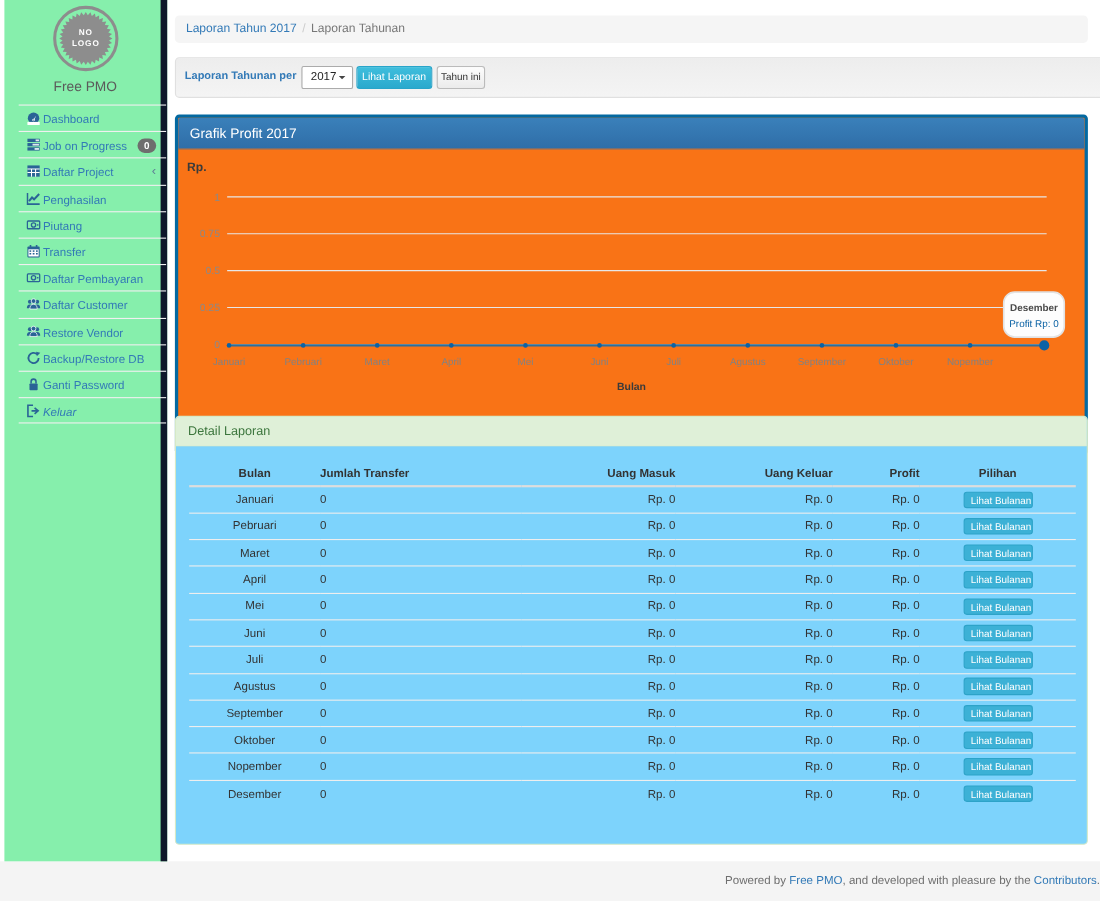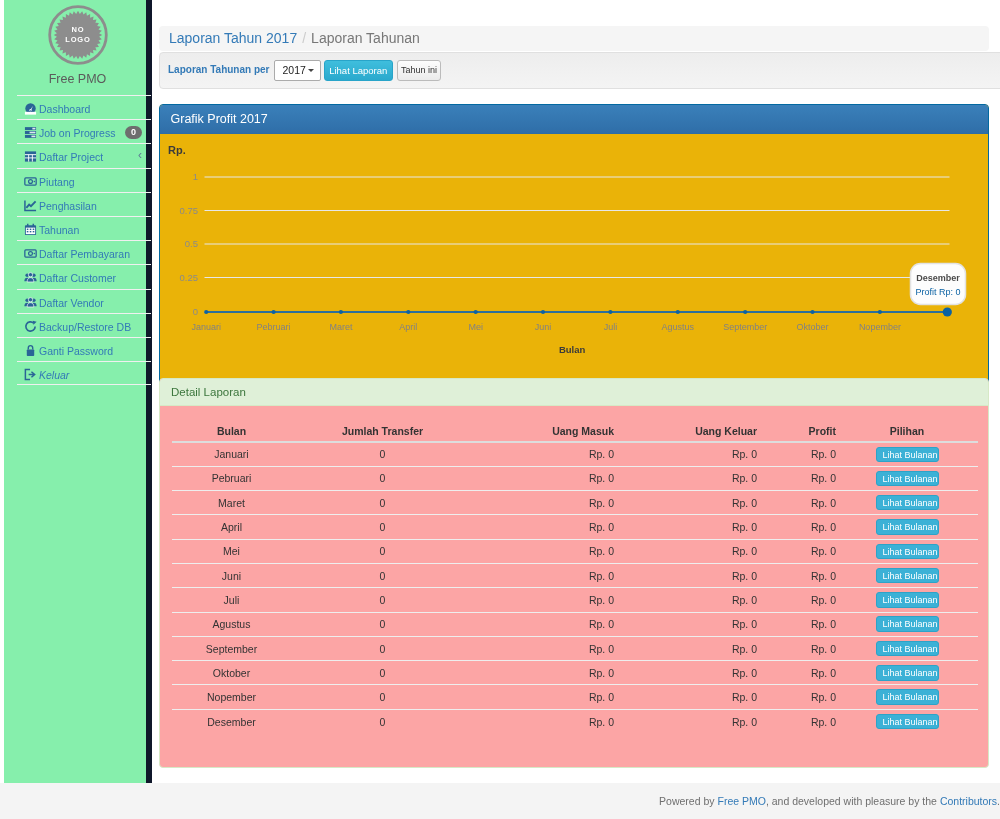--- a/index.html
+++ b/index.html
@@ -12,44 +12,44 @@
 .brand { position:absolute; top:72px; left:0; width:147px; text-align:center; font-size:12.5px; color:#5b5b5b; }
 .menu { position:absolute; top:95px; left:0; width:147px; list-style:none; }
 .menu li { height:24.2px; border-top:1px solid #f0f0f0; position:relative; line-height:23.2px; padding-left:7px; white-space:nowrap;margin-left:13px; }
 .menu li:last-child { border-bottom:1px solid #f0f0f0;font-style:italic; }
 .menu a { color:#337ab7; text-decoration:none; font-size:10.5px; }
 .menu .mi { display:inline-block; width:13px; margin-right:2px; vertical-align:-2px; }
 .badge0 { position:absolute; right:9px; top:5.5px; width:17px; height:13.5px; background:#6e6e6e; border-radius:8px; color:#fff; font-size:9px; font-weight:bold; text-align:center; line-height:13.5px; }
 .chev { position:absolute; right:9px; top:0; color:#5e7d95; font-size:12px; }
 
 .content { position:absolute; left:159px; top:0; width:830px; }
-.breadcrumb { position:absolute; left:0; top:26px; width:830px; height:25px; background:#f5f5f5; border-radius:4px; font-size:14px; line-height:25px; padding-left:10px; color:#777; }
+.breadcrumb { position:absolute; left:0; top:14px; width:830px; height:25px; background:#f5f5f5; border-radius:4px; font-size:11px; line-height:25px; padding-left:10px; color:#777; }
 .breadcrumb a { color:#337ab7; text-decoration:none; }
 .breadcrumb .sep { color:#ccc; padding:0 5px; }
 .well { position:absolute; left:0; top:51.5px; width:908px; height:37px; background:linear-gradient(#ededed,#f4f4f4); border:1px solid #e0e0e0; border-radius:4px; padding:7.5px 0 0 8px; font-size:0;text-decoration:underline; }
 .well b { color:#337ab7; font-size:10px; line-height:20.5px; vertical-align:top; display:inline-block; white-space:nowrap; }
 .fakesel { display:inline-block; margin-left:4px; width:47px; height:20.5px; background:#fff; border:1px solid #ababab; border-radius:2px; font-size:10.5px; color:#222; line-height:18.5px; padding-left:8px; position:relative; vertical-align:top; }
 .fakesel .car { position:absolute; right:6px; top:8px; width:0; height:0; border-left:3px solid transparent; border-right:3px solid transparent; border-top:3.5px solid #444; }
 .btn { display:inline-block; height:20.5px; border-radius:3px; text-align:center; vertical-align:top; line-height:19.5px; white-space:nowrap; }
 .btn-info { background:linear-gradient(#3fbedd,#2aa9cd); border:1px solid #28a4c9; color:#fff; width:68.5px; margin-left:3.5px; font-size:9.5px; }
 .btn-default { background:linear-gradient(#fdfdfd,#ebebeb); border:1px solid #bbbbbb; color:#333; width:44px; margin-left:4.5px; font-size:9px; }
 
 .panel { position:absolute; left:0; width:830px; border-radius:4px; }
-.panel-primary { top:103.5px; height:310px; border:1px solid #0369a1; background:#eab308; }
+.panel-primary { top:103.5px; height:310px; border:3px solid #0369a1; background:#f97316; }
 .panel-primary .phead { height:29px; background:linear-gradient(#3a80ba,#2f6ea8); border-bottom:1px solid #2e6da4; border-radius:3px 3px 0 0; color:#fff; font-size:12.5px; line-height:29px; padding-left:10.5px; }
-.panel-success { top:377.5px; height:390px; border:1px solid #d6e9c6; background:#fca5a5; }
+.panel-success { top:377.5px; height:390px; border:1px solid #d6e9c6; background:#7dd3fc; }
 .panel-success .phead { height:27.5px; background:#dff0d8; border-bottom:1px solid #d6e9c6; border-radius:3px 3px 0 0; color:#3c763d; font-size:11.5px; line-height:27.5px; padding-left:11px; }
 
 .tblwrap { position:absolute; left:12px; top:42.5px; width:806px; }
 table.rpt { width:806px; border-collapse:collapse; font-size:10.5px; color:#333; table-layout:fixed; }
 table.rpt th { font-weight:bold; border-bottom:2px solid #ddd; height:21px; padding:0; }
 table.rpt td { border-top:1px solid #eee; height:24.3px; padding:0; }
 table.rpt tr.first td { border-top:none; }
 table.rpt tr.tot td { height:28px; vertical-align:top; line-height:23px; border-bottom:1px solid #eee; }
-.c1{width:119px;text-align:center;} .c2{width:183px;text-align:center;}
+.c1{width:119px;text-align:center;} .c2{width:183px;text-align:left;}
 .c3{width:140px;text-align:right;padding-right:5px;} .c4{width:143px;text-align:right;padding-right:5px;}
 .c5{width:79px;text-align:right;padding-right:5px;} .c6{text-align:center;padding-right:7px;}
 .btn-xs { display:inline-block; width:63px; height:15.5px; background:#3cb1d6; border:1px solid #2da3c8; border-radius:3px; color:#fff; font-size:9px; line-height:14px; text-align:right; white-space:nowrap; vertical-align:-1px; }
 .footer { position:absolute; left:0; top:783px; width:1000px; height:36px; text-align:right; font-size:10.5px; color:#6f6f6f; line-height:36px; }
 .footer a { color:#337ab7; text-decoration:none; }
 </style>
 </head>
 <body>
 <div class="wrapper">
   <div class="sidebar">
@@ -83,63 +83,63 @@
 <li><svg class="mi" width="13" height="13" viewBox="0 0 14 14">
             <rect x="1" y="1.5" width="12" height="11" fill="#2a6496"></rect>
             <g stroke="#fff" stroke-width="1">
               <line x1="1" y1="5" x2="13" y2="5"></line>
               <line x1="1" y1="8.5" x2="13" y2="8.5"></line>
               <line x1="5" y1="5" x2="5" y2="12.5"></line>
               <line x1="9" y1="5" x2="9" y2="12.5"></line>
             </g>
           </svg><a href="#">Daftar Project</a><span class="chev">‹</span></li>
 <li><svg class="mi" width="13" height="13" viewBox="0 0 14 14">
+            <path d="M1 1.5 L1 12.5 L13 12.5" stroke="#2a6496" stroke-width="1.6" fill="none"></path>
+            <path d="M2.5 9.5 L5.5 6 L7.5 7.8 L12.5 2.5" stroke="#2a6496" stroke-width="2" fill="none"></path>
+          </svg><a href="#">Penghasilan</a></li>
+<li><svg class="mi" width="13" height="13" viewBox="0 0 14 14">
             <rect x="0.9" y="3.2" width="12.2" height="7.6" rx="1" fill="none" stroke="#2a6496" stroke-width="1.4"></rect>
             <circle cx="7" cy="7" r="2.1" fill="none" stroke="#2a6496" stroke-width="1.3"></circle>
             <rect x="10.4" y="6.3" width="1.4" height="1.4" fill="#2a6496"></rect>
           </svg><a href="#">Piutang</a></li>
-<li><svg class="mi" width="13" height="13" viewBox="0 0 14 14">
-            <path d="M1 1.5 L1 12.5 L13 12.5" stroke="#2a6496" stroke-width="1.6" fill="none"></path>
-            <path d="M2.5 9.5 L5.5 6 L7.5 7.8 L12.5 2.5" stroke="#2a6496" stroke-width="2" fill="none"></path>
-          </svg><a href="#">Penghasilan</a></li>
 <li><svg class="mi" width="13" height="13" viewBox="0 0 14 14">
             <rect x="1" y="2.3" width="12" height="10.7" rx="1" fill="#2a6496"></rect>
             <rect x="3.2" y="0.8" width="1.6" height="2.8" fill="#2a6496"></rect>
             <rect x="9.2" y="0.8" width="1.6" height="2.8" fill="#2a6496"></rect>
             <rect x="2" y="5" width="10" height="7" fill="#fff"></rect>
             <g fill="#2a6496">
               <rect x="3" y="6" width="1.7" height="1.5"></rect>
               <rect x="6.2" y="6" width="1.7" height="1.5"></rect>
               <rect x="9.4" y="6" width="1.7" height="1.5"></rect>
               <rect x="3" y="8.6" width="1.7" height="1.5"></rect>
               <rect x="6.2" y="8.6" width="1.7" height="1.5"></rect>
               <rect x="9.4" y="8.6" width="1.7" height="1.5"></rect>
             </g>
-          </svg><a href="#">Tahunan</a></li>
+          </svg><a href="#">Transfer</a></li>
 <li><svg class="mi" width="13" height="13" viewBox="0 0 14 14">
             <rect x="0.9" y="3.2" width="12.2" height="7.6" rx="1" fill="none" stroke="#2a6496" stroke-width="1.4"></rect>
             <circle cx="7" cy="7" r="2.1" fill="none" stroke="#2a6496" stroke-width="1.3"></circle>
             <rect x="10.4" y="6.3" width="1.4" height="1.4" fill="#2a6496"></rect>
           </svg><a href="#">Daftar Pembayaran</a></li>
 <li><svg class="mi" width="13" height="13" viewBox="0 0 14 14">
             <circle cx="3.4" cy="4.6" r="1.9" fill="#2a6496"></circle>
             <circle cx="10.6" cy="4.6" r="1.9" fill="#2a6496"></circle>
             <path d="M0.4 11 Q0.4 7.3 3.4 7.3 Q5 7.3 5.8 8.3 L5.8 11 Z" fill="#2a6496"></path>
             <path d="M13.6 11 Q13.6 7.3 10.6 7.3 Q9 7.3 8.2 8.3 L8.2 11 Z" fill="#2a6496"></path>
             <circle cx="7" cy="4" r="2.3" fill="#2a6496" stroke="#fff" stroke-width="0.7"></circle>
             <path d="M3.4 11.8 Q3.4 7.2 7 7.2 Q10.6 7.2 10.6 11.8 Z" fill="#2a6496" stroke="#fff" stroke-width="0.7"></path>
           </svg><a href="#">Daftar Customer</a></li>
 <li><svg class="mi" width="13" height="13" viewBox="0 0 14 14">
             <circle cx="3.4" cy="4.6" r="1.9" fill="#2a6496"></circle>
             <circle cx="10.6" cy="4.6" r="1.9" fill="#2a6496"></circle>
             <path d="M0.4 11 Q0.4 7.3 3.4 7.3 Q5 7.3 5.8 8.3 L5.8 11 Z" fill="#2a6496"></path>
             <path d="M13.6 11 Q13.6 7.3 10.6 7.3 Q9 7.3 8.2 8.3 L8.2 11 Z" fill="#2a6496"></path>
             <circle cx="7" cy="4" r="2.3" fill="#2a6496" stroke="#fff" stroke-width="0.7"></circle>
             <path d="M3.4 11.8 Q3.4 7.2 7 7.2 Q10.6 7.2 10.6 11.8 Z" fill="#2a6496" stroke="#fff" stroke-width="0.7"></path>
-          </svg><a href="#">Daftar Vendor</a></li>
+          </svg><a href="#">Restore Vendor</a></li>
 <li><svg class="mi" width="13" height="13" viewBox="0 0 14 14">
             <path d="M12 7 A5 5 0 1 1 10.5 3.4" stroke="#2a6496" stroke-width="1.8" fill="none"></path>
             <path d="M9.5 0.8 L13.6 1.8 L10.2 5.2 Z" fill="#2a6496"></path>
           </svg><a href="#">Backup/Restore DB</a></li>
 <li><svg class="mi" width="13" height="13" viewBox="0 0 14 14">
             <rect x="3" y="6" width="8" height="6.8" rx="0.8" fill="#2a6496"></rect>
             <path d="M4.6 6 L4.6 4.2 A2.4 2.4 0 0 1 9.4 4.2 L9.4 6" stroke="#2a6496" stroke-width="1.5" fill="none"></path>
           </svg><a href="#">Ganti Password</a></li>
 <li><svg class="mi" width="13" height="13" viewBox="0 0 14 14">
             <path d="M6.5 1.5 L1.5 1.5 L1.5 12.5 L6.5 12.5" stroke="#2a6496" stroke-width="1.6" fill="none"></path>

